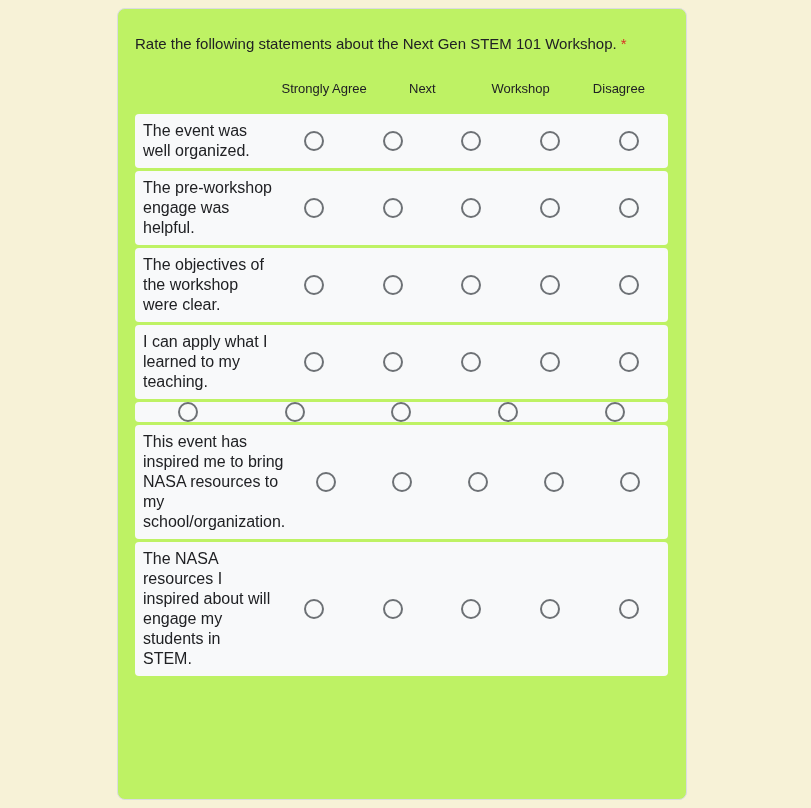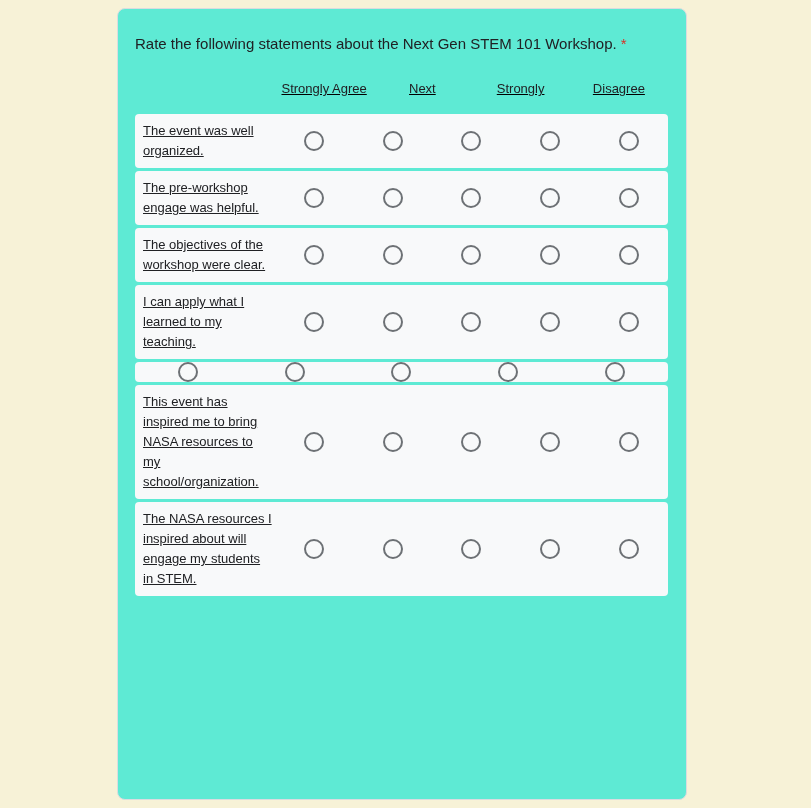--- a/index.html
+++ b/index.html
@@ -8,33 +8,33 @@
     height: 808px;
     background: #f7f2d7;
     font-family: "Liberation Sans", "DejaVu Sans", sans-serif;
     overflow: hidden;
   }
   .card {
     box-sizing: border-box;
     width: 570px;
     min-height: 792px;
     margin: 8px 0 0 117px;
-    background: #5eead4;
+    background: #bef264;
     border: 1px solid #dadce0;
     border-radius: 8px;
     padding: 25px 18px 30px 17px;
   }
   .title {
     font-size: 15px;
     line-height: 20px;
     color: #202124;
     margin-bottom: 17px;
   }
   .req { color: #d93025; }
-  .hrow { display: flex; margin-bottom: 3px; text-decoration: underline; }
+  .hrow { display: flex; margin-bottom: 3px; }
   .hspacer { flex: 0 0 140px; }
   .hcell {
     flex: 1 1 0;
     display: flex;
     align-items: center;
     justify-content: center;
     text-align: center;
     font-size: 13px;
     line-height: 19px;
     color: #202124;
@@ -46,25 +46,24 @@
   .grow {
     display: flex;
     align-items: center;
     background: #f8f9fa;
     border-radius: 4px;
   }
   .rlabel {
     flex: 0 0 140px;
     box-sizing: border-box;
     padding: 7px 3px 7px 8px;
-    font-size: 13px;
+    font-size: 16px;
     line-height: 20px;
     color: #202124;
     word-wrap: break-word;
-    text-decoration: underline;
   }
   .rcell {
     flex: 1 1 0;
     display: flex;
     align-items: center;
     justify-content: center;
     align-self: stretch;
   }
   .radio {
     display: block;
@@ -81,21 +80,21 @@
 <body>
 
 <div class="card">
   <div class="title"><span>Rate the following statements about the Next Gen STEM 101 Workshop.</span> <span class="req">*</span></div>
 
   <div>
     <div class="hrow">
       <div class="hspacer"></div>
       <div class="hcell">Strongly Agree</div>
       <div class="hcell">Next</div>
-      <div class="hcell">Strongly</div>
+      <div class="hcell">Workshop</div>
       <div class="hcell">Disagree</div>
     </div>
 
     <div class="rows">
 
       <div class="grow">
         <div class="rlabel">The event was well organized.</div>
         <div class="rcell">
             <span class="radio"></span>
           </div>

